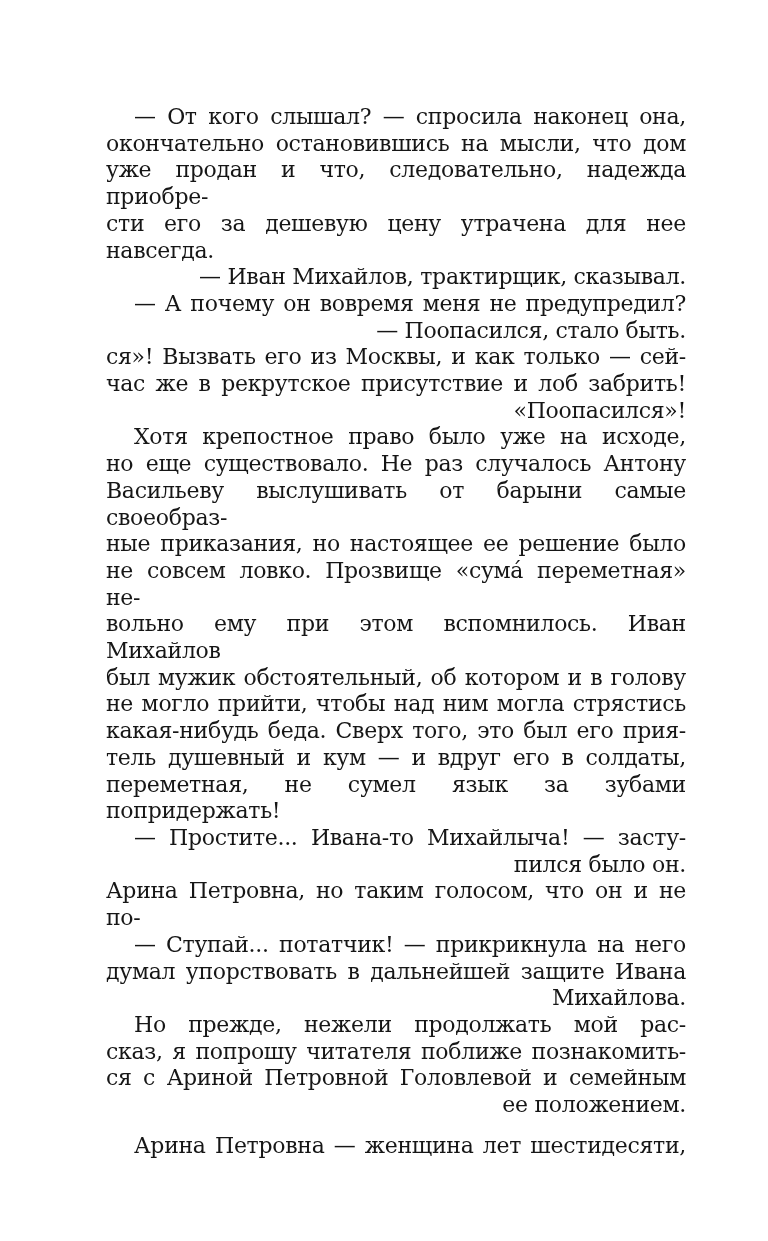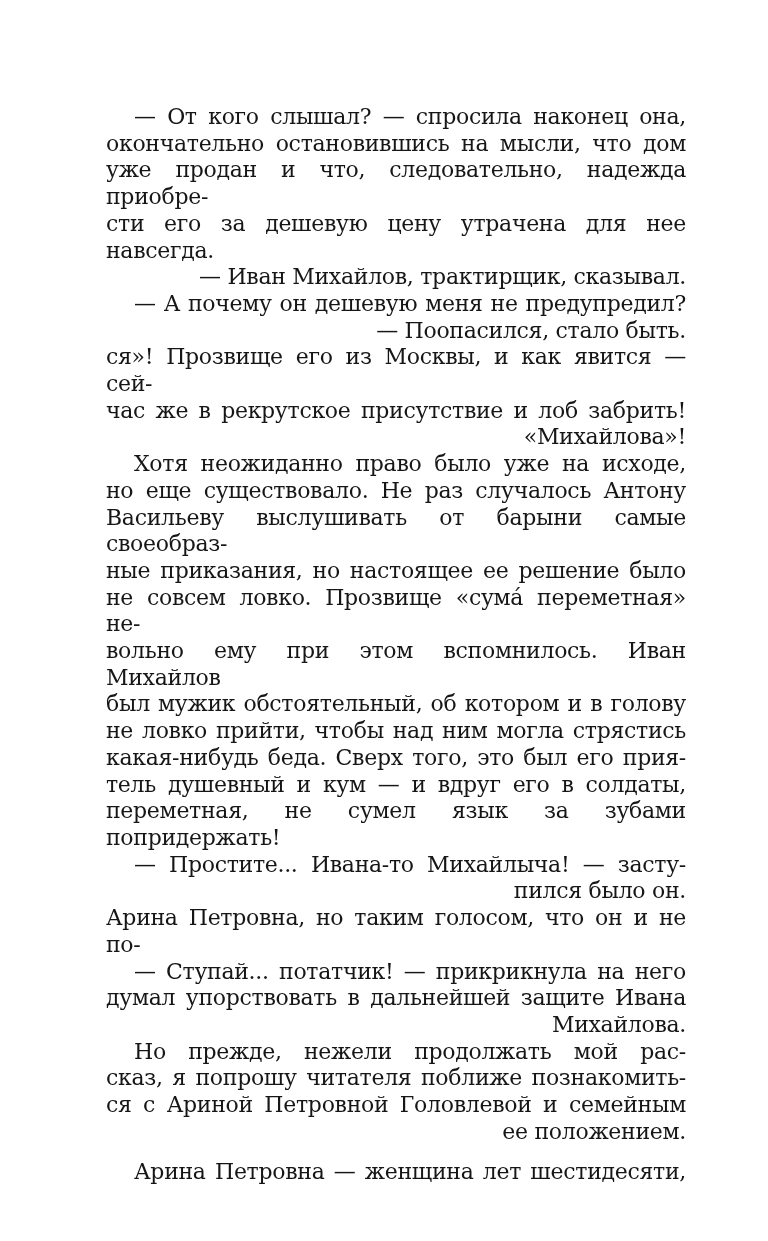--- a/index.html
+++ b/index.html
@@ -49,39 +49,39 @@
         <div class="para">
           <div class="line just first">— От кого слышал? — спросила наконец она,</div>
           <div class="line just">окончательно остановившись на мысли, что дом</div>
           <div class="line just">уже продан и что, следовательно, надежда приобре-</div>
           <div class="line just">сти его за дешевую цену утрачена для нее навсегда.</div>
         </div>
         <div class="para">
           <div class="line first">— Иван Михайлов, трактирщик, сказывал.</div>
         </div>
         <div class="para">
-          <div class="line just first">— А почему он дешевую меня не предупредил?</div>
+          <div class="line just first">— А почему он вовремя меня не предупредил?</div>
         </div>
         <div class="para">
           <div class="line first">— Поопасился, стало быть.</div>
         </div>
         <div class="para">
-          <div class="line just">ся»! Прозвище его из Москвы, и как явится — сей-</div>
+          <div class="line just">ся»! Вызвать его из Москвы, и как только — сей-</div>
           <div class="line just">час же в рекрутское присутствие и лоб забрить!</div>
-          <div class="line">«Михайлова»!</div>
+          <div class="line">«Поопасился»!</div>
         </div>
         <div class="para">
-          <div class="line just first">Хотя неожиданно право было уже на исходе,</div>
+          <div class="line just first">Хотя крепостное право было уже на исходе,</div>
           <div class="line just">но еще существовало. Не раз случалось Антону</div>
           <div class="line just">Васильеву выслушивать от барыни самые своеобраз-</div>
           <div class="line just">ные приказания, но настоящее ее решение было</div>
           <div class="line just">не совсем ловко. Прозвище «сума́ переметная» не-</div>
           <div class="line just">вольно ему при этом вспомнилось. Иван Михайлов</div>
           <div class="line just">был мужик обстоятельный, об котором и в голову</div>
-          <div class="line just">не ловко прийти, чтобы над ним могла стрястись</div>
+          <div class="line just">не могло прийти, чтобы над ним могла стрястись</div>
           <div class="line just">какая-нибудь беда. Сверх того, это был его прия-</div>
           <div class="line just">тель душевный и кум — и вдруг его в солдаты,</div>
           <div class="line just">переметная, не сумел язык за зубами попридержать!</div>
         </div>
         <div class="para">
           <div class="line just first">— Простите... Ивана-то Михайлыча! — засту-</div>
           <div class="line">пился было он.</div>
         </div>
         <div class="para">
           <div class="line just">Арина Петровна, но таким голосом, что он и не по-</div>

